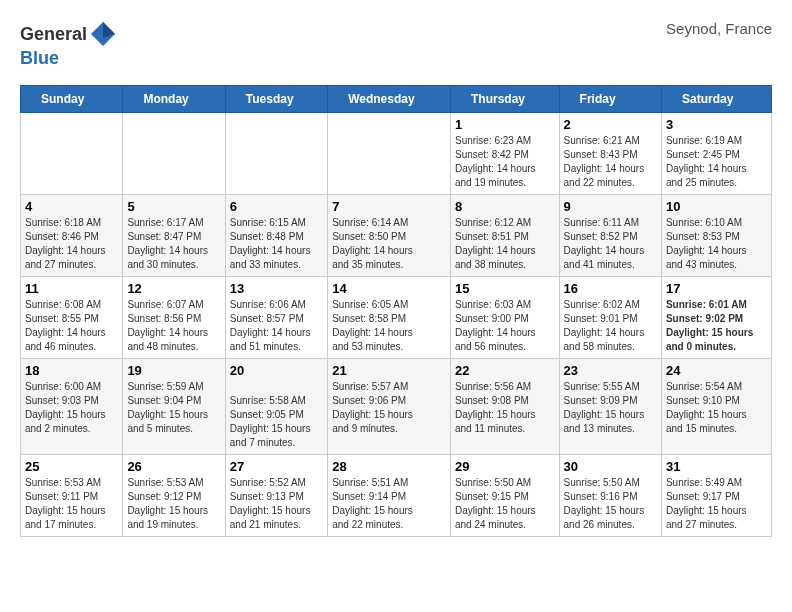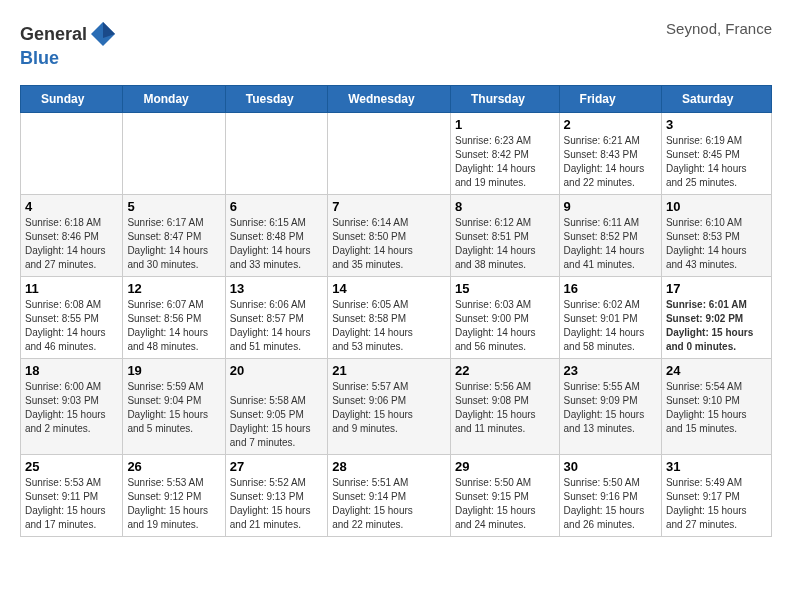--- a/index.html
+++ b/index.html
@@ -134,21 +134,21 @@
         <td>
           <div class="day-number">2</div>
           <div class="day-info" style="white-space: pre-line;">Sunrise: 6:21 AM
 Sunset: 8:43 PM
 Daylight: 14 hours
 and 22 minutes.</div>
         </td>
         <td>
           <div class="day-number">3</div>
           <div class="day-info" style="white-space: pre-line;">Sunrise: 6:19 AM
-Sunset: 8:45 PM
+Sunset: 2:45 PM
 Daylight: 14 hours
 and 25 minutes.</div>
         </td>
       </tr>
       <tr>
         <td>
           <div class="day-number">4</div>
           <div class="day-info" style="white-space: pre-line;">Sunrise: 6:18 AM
 Sunset: 8:46 PM
 Daylight: 14 hours

